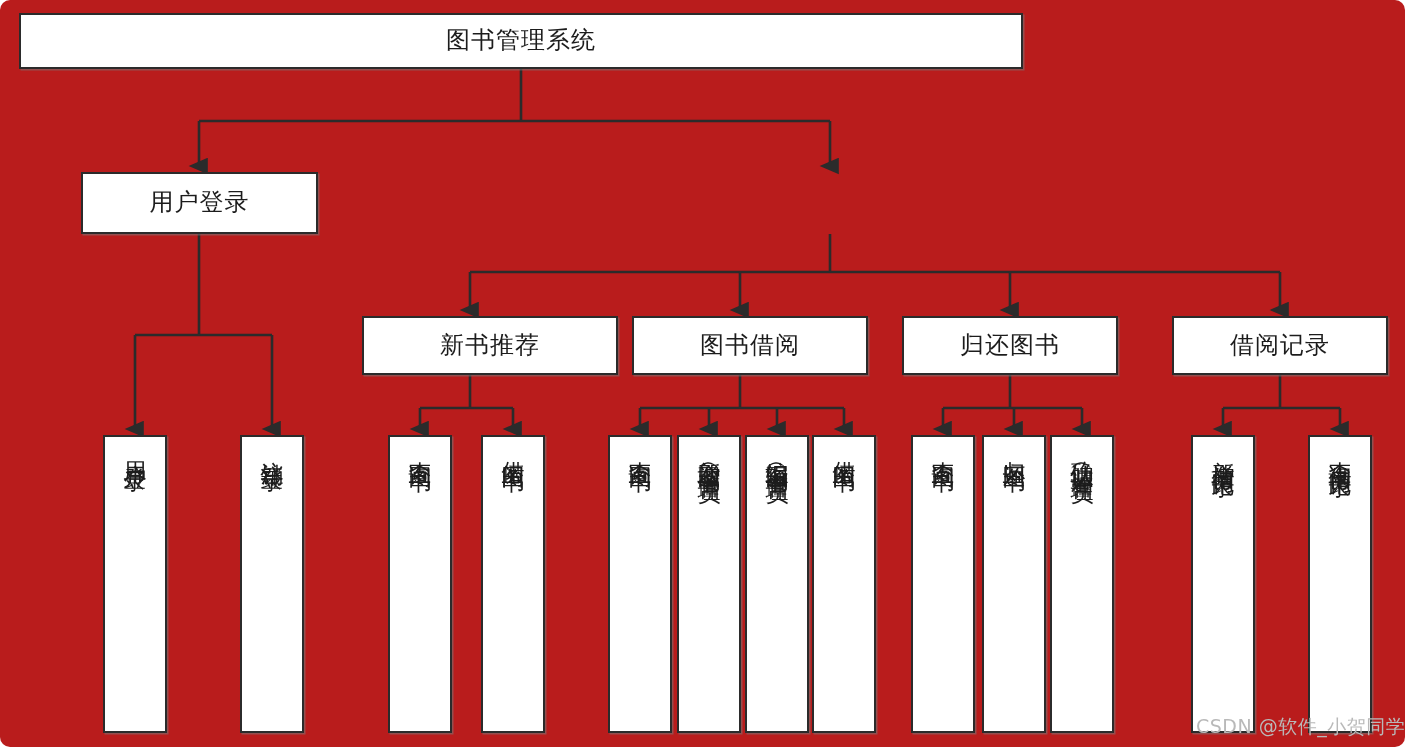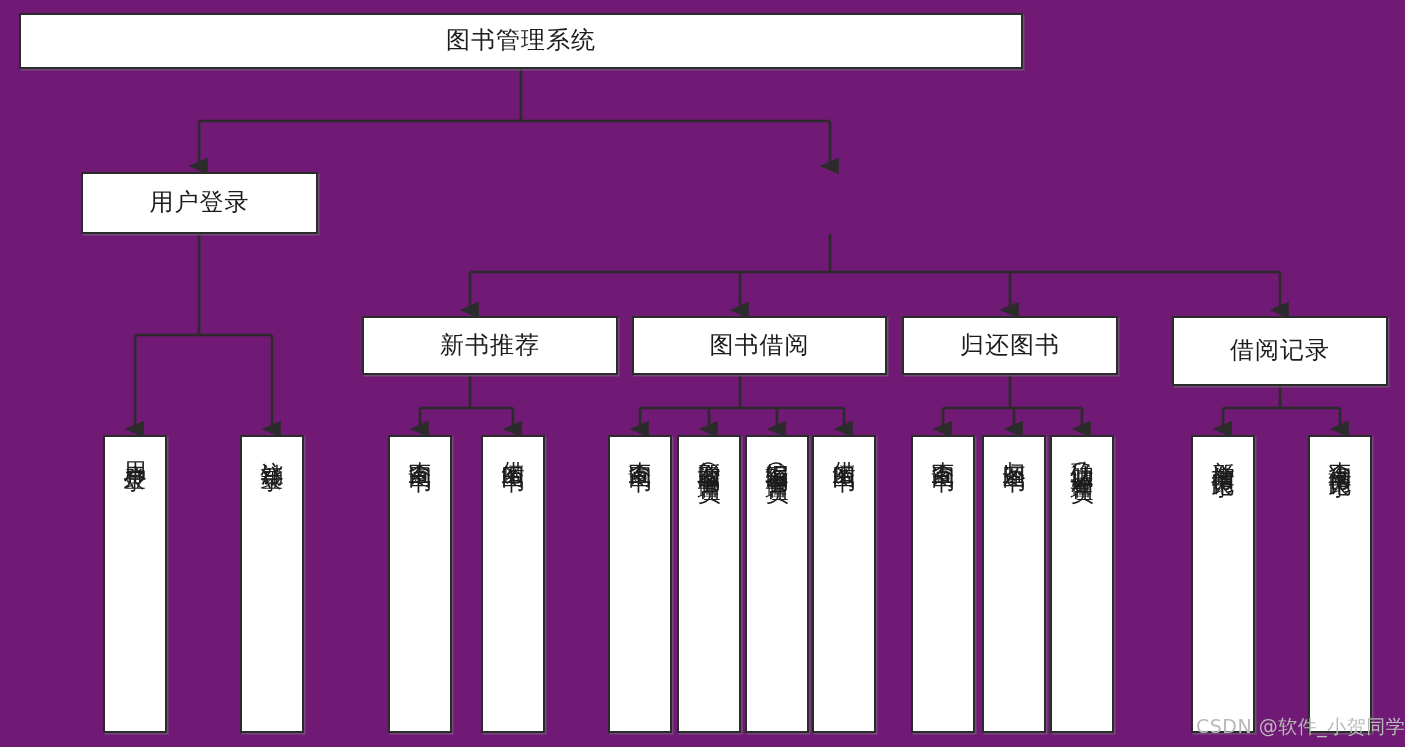--- a/index.html
+++ b/index.html
@@ -9,22 +9,23 @@
     background: #ffffff;
   }
   body {
     font-family: "DejaVu Sans", "Liberation Sans", sans-serif;
     color: #1a1a1a;
   }
   #canvas {
     position: relative;
     width: 1405px;
     height: 747px;
-    background: #701a75;
+    background: #b91c1c;
     overflow: hidden;
+    border-radius: 10px;
   }
   svg.connectors {
     position: absolute;
     left: 0;
     top: 0;
     width: 1405px;
     height: 747px;
     pointer-events: none;
   }
   .node {
@@ -128,27 +129,27 @@
     <span class="label">图书管理系统</span>
   </div>
 
   <div class="node" style="left:81px; top:172px; width:237px; height:62px;">
     <span class="label">用户登录</span>
   </div>
 
   <div class="node" style="left:362px; top:316px; width:256px; height:59px;">
     <span class="label">新书推荐</span>
   </div>
-  <div class="node" style="left:632px; top:316px; width:255px; height:59px;">
+  <div class="node" style="left:632px; top:316px; width:236px; height:59px;">
     <span class="label">图书借阅</span>
   </div>
   <div class="node" style="left:902px; top:316px; width:216px; height:59px;">
     <span class="label">归还图书</span>
   </div>
-  <div class="node" style="left:1172px; top:316px; width:216px; height:70px;">
+  <div class="node" style="left:1172px; top:316px; width:216px; height:59px;">
     <span class="label">借阅记录</span>
   </div>
 
   <div class="node leaf" style="left:103px; top:435px; width:64px; height:298px;">
     <span class="label">用户登录</span>
   </div>
   <div class="node leaf" style="left:240px; top:435px; width:64px; height:298px;">
     <span class="label">注销登录</span>
   </div>
   <div class="node leaf" style="left:388px; top:435px; width:64px; height:298px;">

